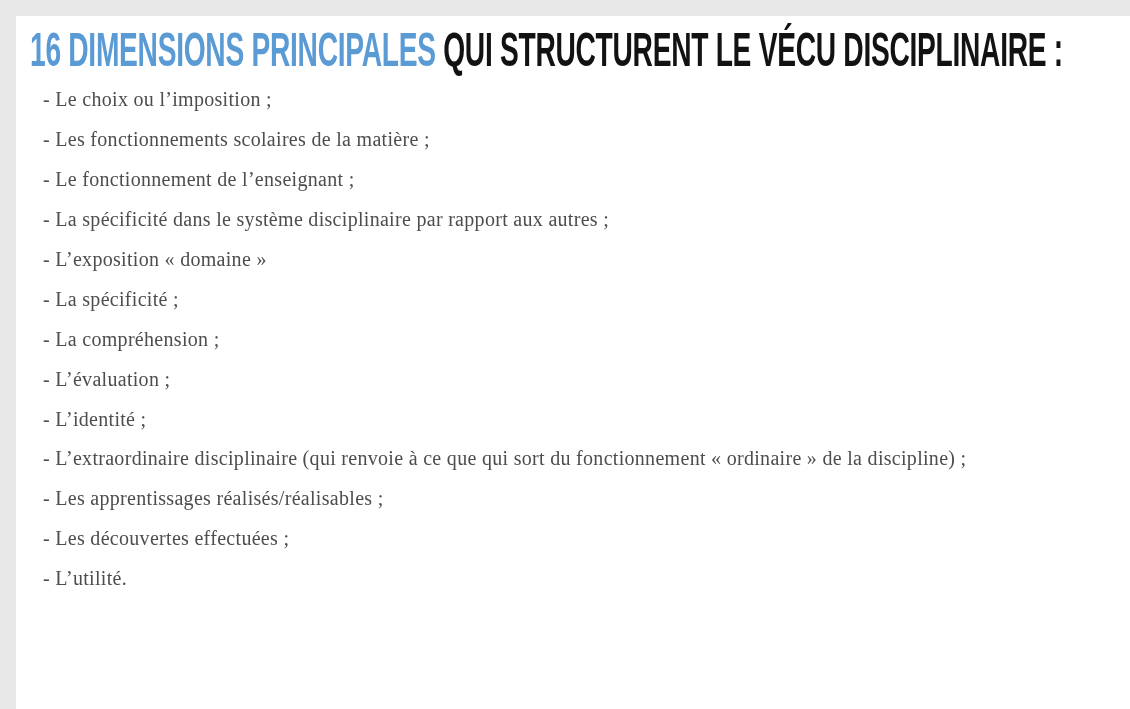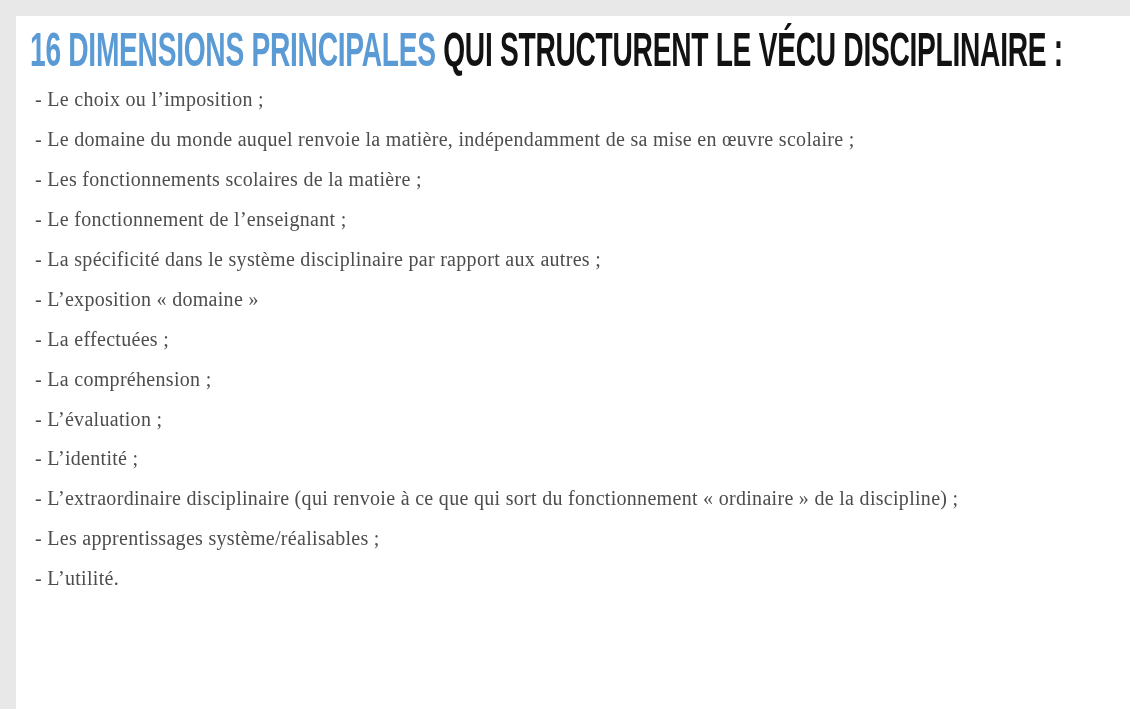--- a/index.html
+++ b/index.html
@@ -27,21 +27,21 @@
     font-size:47px;
     line-height:1.0;
     letter-spacing:-0.5px;
     transform:scaleX(0.60) scaleY(1.04);
     transform-origin:0 0;
   }
   .slide-title .hl{color:var(--accent);}
   .slide-title .rest{color:var(--title-text);}
   .dim-list{
     position:absolute;
-    left:19px;top:64px;
+    left:27px;top:64px;
     margin:0;padding:0;
     list-style:none;
     font-family:"Liberation Serif","DejaVu Serif",serif;
     font-size:20px;
     color:var(--body-text);
     letter-spacing:0.3px;
   }
   .dim-list li{
     height:39.9px;
     display:flex;
@@ -51,26 +51,26 @@
   }
 </style>
 </head>
 <body>
 
 <div class="slide">
   <h1 class="slide-title"><span class="hl">16 DIMENSIONS PRINCIPALES</span><span class="rest"> QUI STRUCTURENT LE VÉCU DISCIPLINAIRE :</span></h1>
 
   <ul class="dim-list">
     <li>- Le choix ou l’imposition ;</li>
-    <li>- Le domaine du monde auquel renvoie la matière, indépendamment de sa mise en œuvre scolaire ;</li>
     <li>- Les fonctionnements scolaires de la matière ;</li>
     <li>- Le fonctionnement de l’enseignant ;</li>
     <li>- La spécificité dans le système disciplinaire par rapport aux autres ;</li>
     <li>- L’exposition « domaine »</li>
-    <li>- La effectuées ;</li>
+    <li>- La spécificité ;</li>
     <li>- La compréhension ;</li>
     <li>- L’évaluation ;</li>
     <li>- L’identité ;</li>
     <li>- L’extraordinaire disciplinaire (qui renvoie à ce que qui sort du fonctionnement « ordinaire » de la discipline) ;</li>
-    <li>- Les apprentissages système/réalisables ;</li>
+    <li>- Les apprentissages réalisés/réalisables ;</li>
+    <li>- Les découvertes effectuées ;</li>
     <li>- L’utilité.</li>
   </ul>
 </div>
 
 </body></html>

